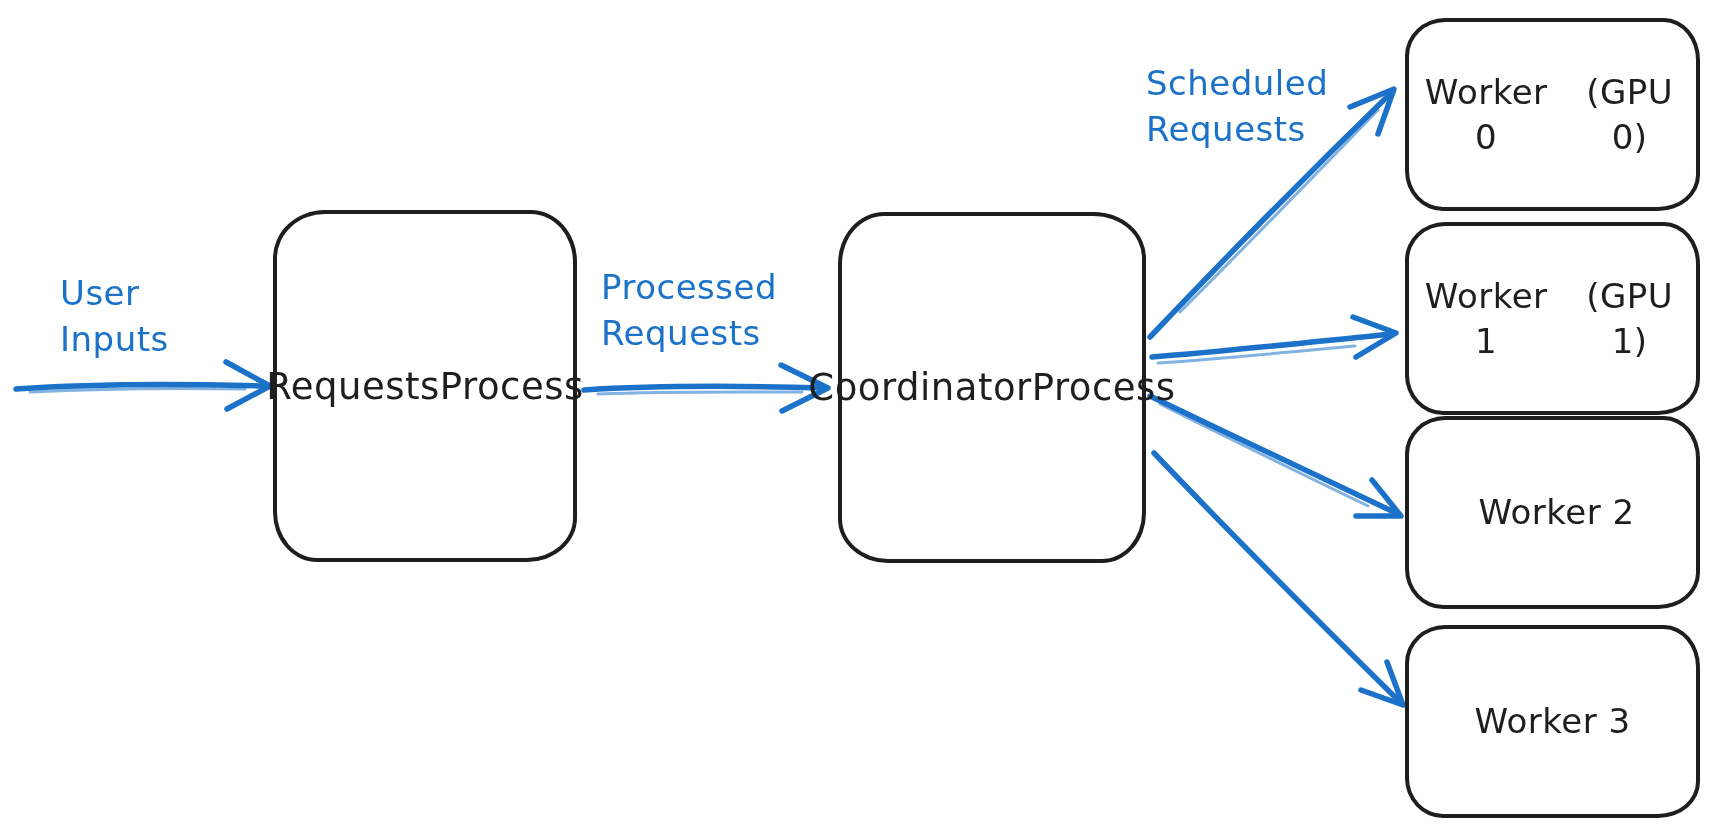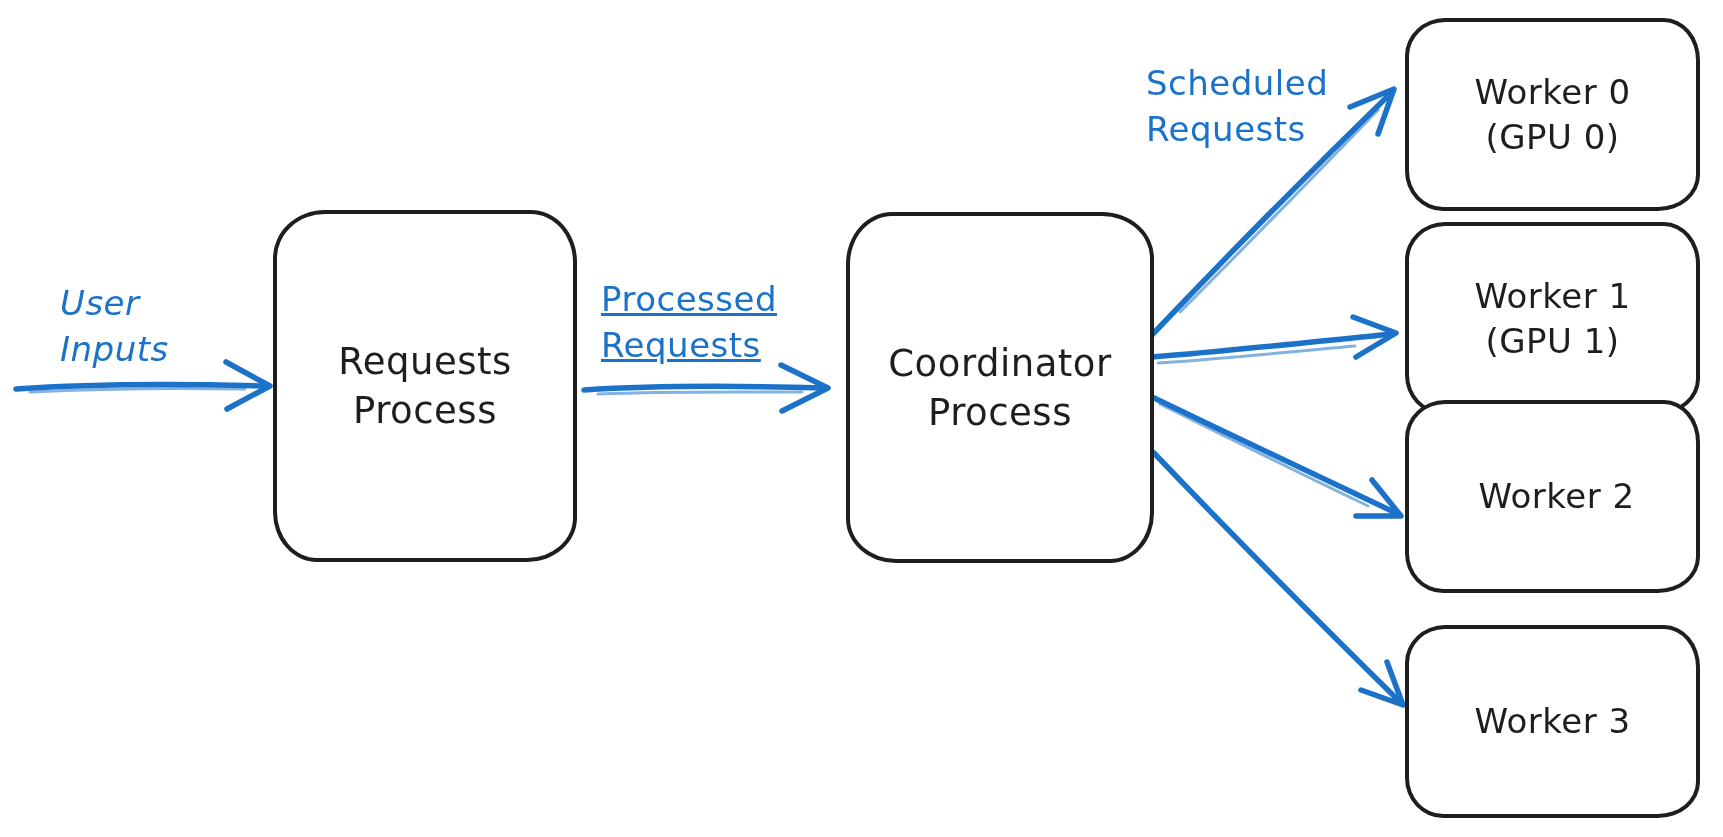--- a/index.html
+++ b/index.html
@@ -37,21 +37,21 @@
   .arrow.thin {
     stroke-width: 3;
     opacity: 0.55;
   }
   .node {
     position: absolute;
     box-sizing: border-box;
     background: var(--bg);
     border: 4.5px solid var(--ink);
     display: flex;
-    flex-direction: column;
+    flex-direction: row;
     align-items: center;
     justify-content: center;
     text-align: center;
   }
   .node.big {
     font-size: 37px;
     line-height: 49px;
     letter-spacing: 0.5px;
   }
   .node.worker {
@@ -59,40 +59,39 @@
     line-height: 45px;
     letter-spacing: 0.5px;
   }
   .node-frontend {
     left: 273px; top: 210px; width: 304px; height: 352px;
     border-radius: 52px 46px 50px 44px / 48px 52px 44px 50px;
   }
   .node-coordinator {
     left: 838px; top: 212px; width: 308px; height: 351px;
     border-radius: 46px 52px 44px 50px / 52px 46px 50px 44px;
-    margin-left: 8px;
   }
   .node-worker {
     left: 1405px; width: 295px; height: 193px;
     border-radius: 40px 36px 42px 38px / 38px 42px 36px 40px;
   }
   .node-worker-0 { top: 18px; }
   .node-worker-1 { top: 222px; }
-  .node-worker-2 { top: 400px; padding-left: 8px; }
+  .node-worker-2 { top: 416px; padding-left: 8px; }
   .node-worker-3 { top: 625px; }
   .edge-label {
     position: absolute;
     color: var(--accent);
     font-size: 34px;
     line-height: 46px;
     letter-spacing: 0.5px;
     white-space: nowrap;
   }
-  .label-user-inputs { left: 60px; top: 280px; font-style: italic; }
-  .label-processed-requests { left: 601px; top: 276px; text-decoration: underline; }
+  .label-user-inputs { left: 60px; top: 270px; }
+  .label-processed-requests { left: 601px; top: 264px; }
   .label-scheduled-requests { left: 1146px; top: 60px; }
 </style>
 </head>
 <body>
 
 <div class="canvas">
 
   <svg class="arrow-layer" viewBox="0 0 1723 837" xmlns="http://www.w3.org/2000/svg">
 
     <g>

